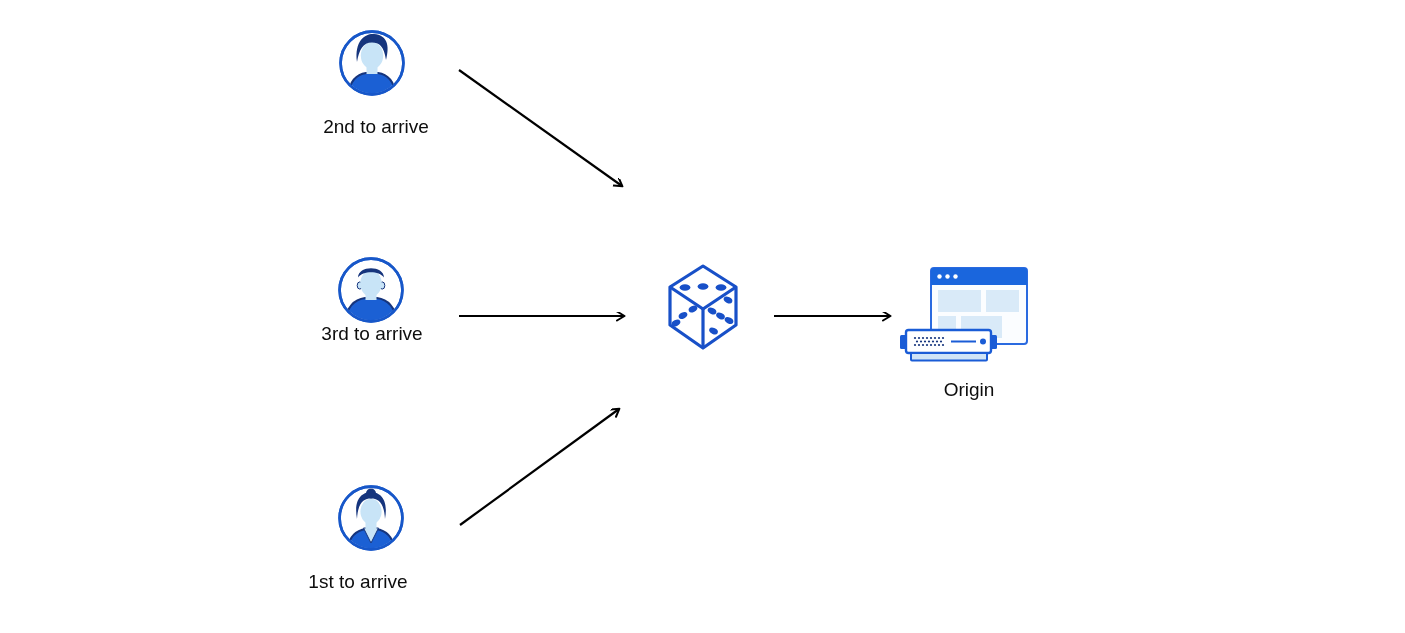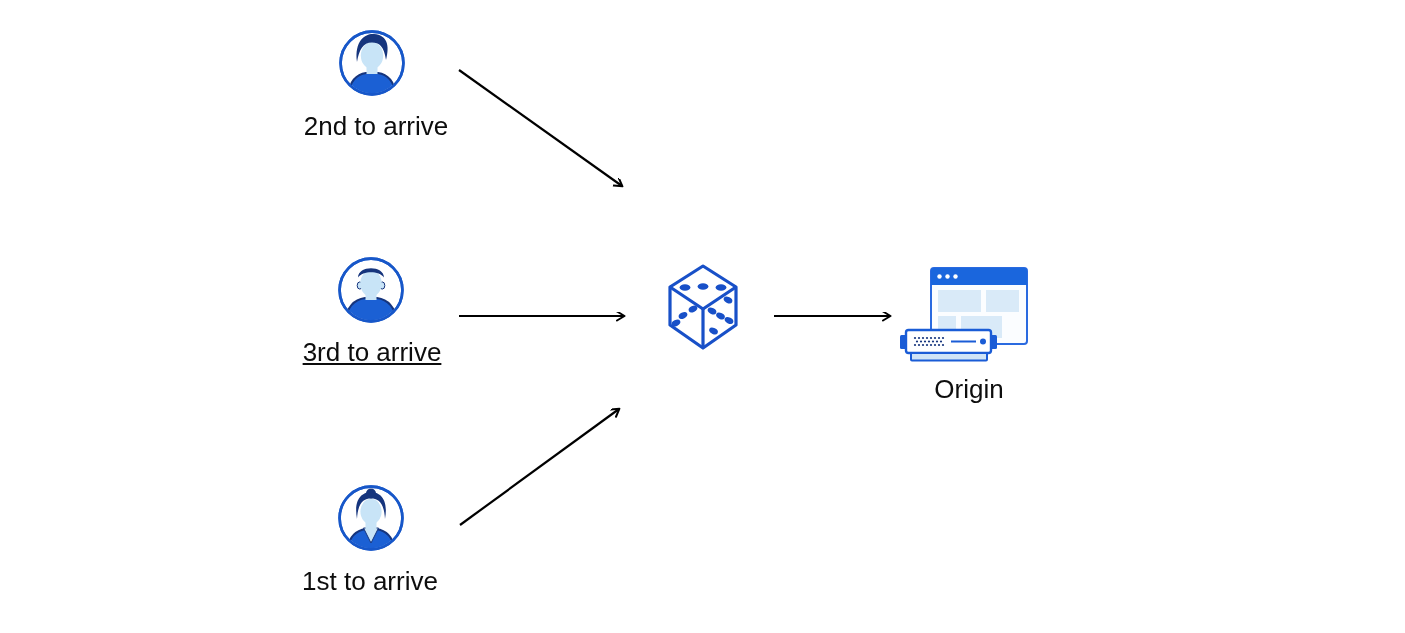--- a/index.html
+++ b/index.html
@@ -7,21 +7,21 @@
     position:relative;
     width:1405px;height:633px;
     background:#ffffff;
     font-family:"Liberation Sans","DejaVu Sans",sans-serif;
     overflow:hidden;
   }
   .node{position:absolute;}
   .node-label{
     position:absolute;
     transform:translateX(-50%);
-    font-size:26px;
+    font-size:19px;
     line-height:19px;
     color:#0d0d0d;
     white-space:nowrap;
     text-align:center;
   }
   .arrow-layer{position:absolute;left:0;top:0;width:1405px;height:633px;pointer-events:none;}
 </style>
 </head>
 <body>
 
@@ -78,42 +78,42 @@
         <path d="M7,66 C9,46 20,42 27,41 L39,41 C46,42 57,46 59,66 Z" fill="#1b60d4" stroke="#16357d" stroke-width="2"></path>
         <rect x="27.5" y="30" width="11" height="13" fill="#c8e4f7"></rect>
         <ellipse cx="21.8" cy="28.5" rx="2.6" ry="3.6" fill="#c8e4f7" stroke="#16357d" stroke-width="1"></ellipse>
         <ellipse cx="44.2" cy="28.5" rx="2.6" ry="3.6" fill="#c8e4f7" stroke="#16357d" stroke-width="1"></ellipse>
         <ellipse cx="33" cy="26.5" rx="10.8" ry="13" fill="#c8e4f7"></ellipse>
         <path d="M20,20.5 C20,8 46,8 46,20.5 C41,13.5 25,13.5 20,20.5 Z" fill="#16357d"></path>
       </g>
       <circle cx="33" cy="33" r="31.4" fill="none" stroke="#1757c9" stroke-width="2.6"></circle>
     </svg>
   </div>
-  <div class="node-label" style="left:372px;top:343px;text-decoration:underline;">3rd to arrive</div>
+  <div class="node-label" style="left:372px;top:324px;">3rd to arrive</div>
 
   <div class="node" style="left:338px;top:485px;width:66px;height:66px;">
     <svg width="66" height="66" viewBox="0 0 66 66">
       <defs>
           <clipPath id="c3">
             <circle cx="33" cy="33" r="30.2"></circle>
           </clipPath>
         </defs>
       <circle cx="33" cy="33" r="31.4" fill="#ffffff" stroke="#1757c9" stroke-width="2.6"></circle>
       <g clip-path="url(#c3)">
         <path d="M9,66 C11,49 21,45 28,44 L38,44 C45,45 55,49 57,66 Z" fill="#1b60d4" stroke="#16357d" stroke-width="2"></path>
         <path d="M25.5,43 L33,58 L40.5,43 Z" fill="#c8e4f7" stroke="#16357d" stroke-width="1"></path>
         <rect x="27.5" y="31" width="11" height="14" fill="#c8e4f7"></rect>
         <circle cx="33" cy="8.5" r="5" fill="#16357d"></circle>
         <ellipse cx="33" cy="26.5" rx="10.6" ry="12.8" fill="#c8e4f7"></ellipse>
         <path d="M19,34 C15,12 26,7 33,7 C40,7 51,12 47,34 C46,17 40,13.5 33,13.5 C26,13.5 20,17 19,34 Z" fill="#16357d"></path>
       </g>
       <circle cx="33" cy="33" r="31.4" fill="none" stroke="#1757c9" stroke-width="2.6"></circle>
     </svg>
   </div>
-  <div class="node-label" style="left:370px;top:572px;">1st to arrive</div>
+  <div class="node-label" style="left:358px;top:572px;">1st to arrive</div>
 
   <div class="node" style="left:665px;top:264px;width:76px;height:86px;">
     <svg width="76" height="86" viewBox="0 0 76 86">
       <g stroke="#1850c8" stroke-width="3.2" stroke-linejoin="round" fill="#ffffff">
         <polygon points="38,2 71,23 71,61 38,84 5,61 5,23"></polygon>
         <polyline fill="none" points="5,23 38,45 71,23"></polyline>
         <line x1="38" y1="45" x2="38" y2="84"></line>
       </g>
       <g fill="#1850c8">
 

